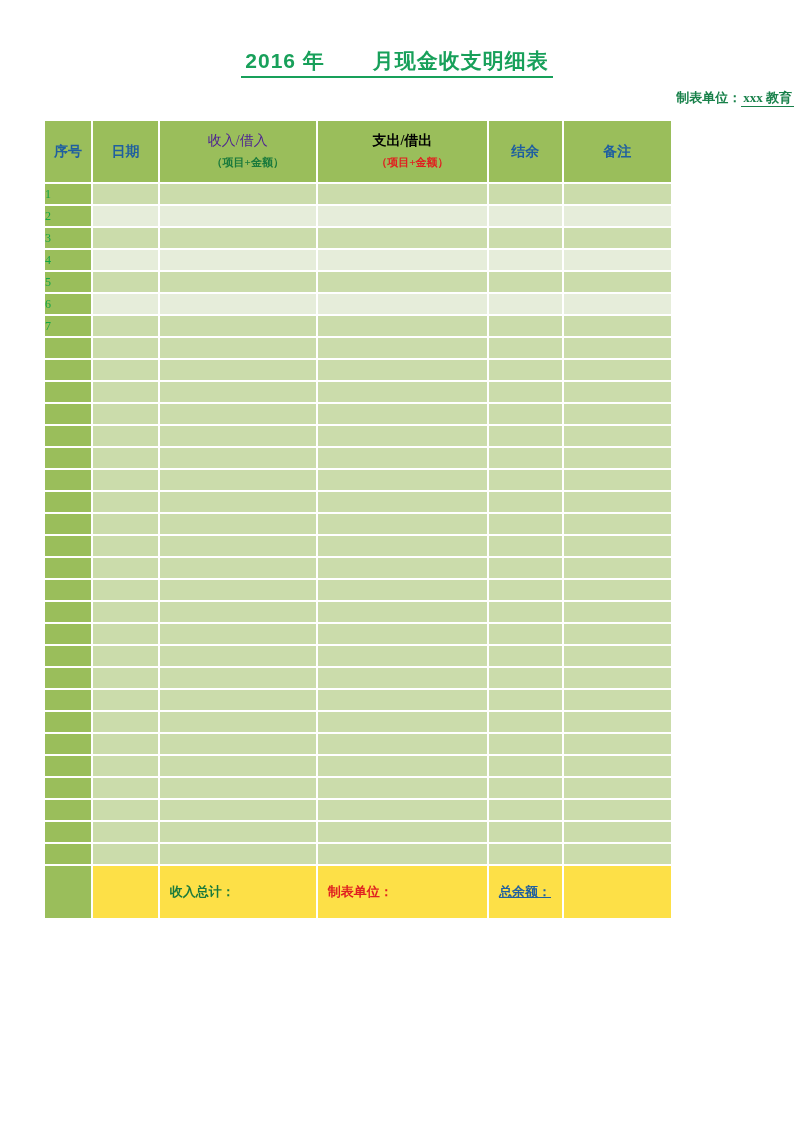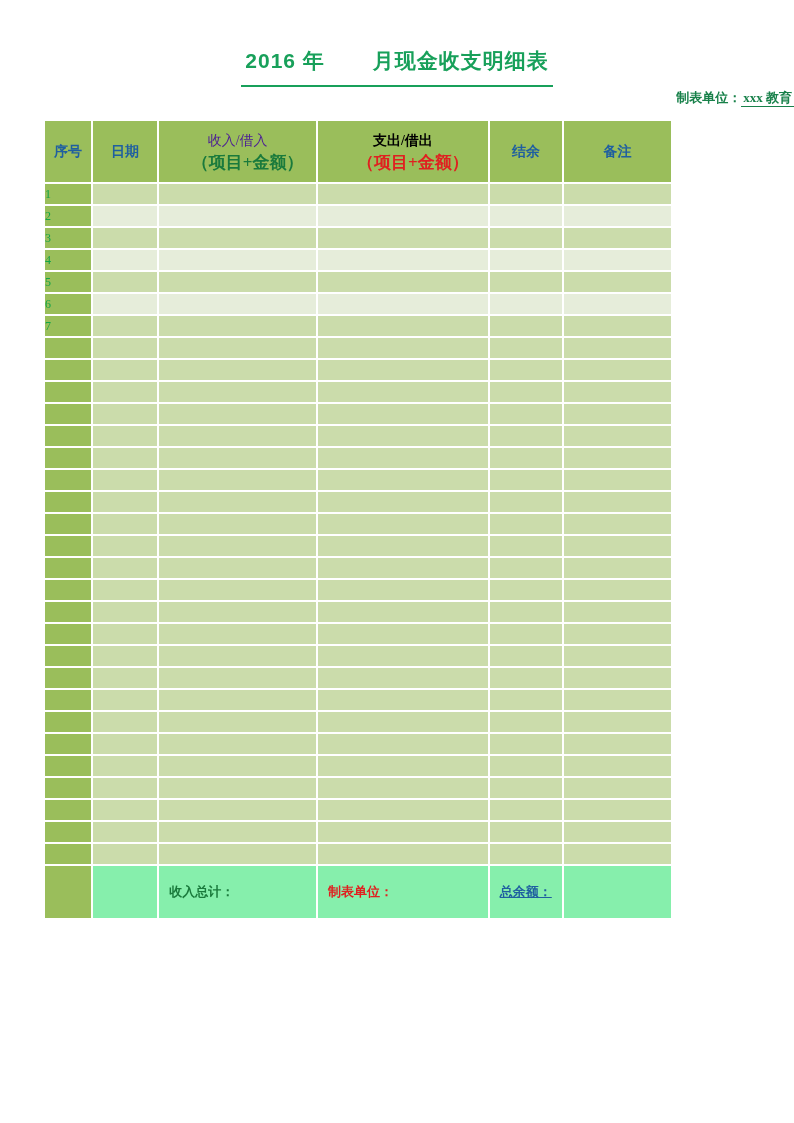--- a/index.html
+++ b/index.html
@@ -29,21 +29,21 @@
     text-align: center;
   }
   .doc-title {
     display: inline-block;
     font-family: "Liberation Sans", "DejaVu Sans", sans-serif;
     font-size: 21px;
     font-weight: bold;
     color: #18a05a;
     letter-spacing: 1px;
     border-bottom: 2px solid #18a05a;
-    padding: 0 4px 11px 4px;
+    padding: 0 4px 2px 4px;
     white-space: pre;
     line-height: 26px;
   }
   .subtitle-row {
     position: absolute;
     left: 0;
     top: 88px;
     width: 794px;
     text-align: right;
     font-size: 13px;
@@ -96,21 +96,21 @@
     text-align: center;
     font-size: 14px;
     line-height: 19px;
     border-bottom: 2px solid #ffffff;
   }
   .hdr-blue  { color: #1f5fa0; font-weight: bold; }
   .hdr-green { color: #4c1d95; font-weight: normal; }
   .hdr-red   { color: #000000; font-weight: bold; }
   .hdr-sub {
     display: block;
-    font-size: 17px;
+    font-size: 11px;
     font-weight: bold;
     margin-top: 3px;
     padding-left: 20px;
   }
   .hdr-sub-green { color: #1a7a3c; }
   .hdr-sub-red   { color: #e02020; }
 
   
   .sheet tbody td {
     height: 20px;
@@ -122,21 +122,21 @@
     font-weight: bold;
     text-align: left;
     padding-left: 7px;
   }
   .cell-dark  { background: #CBDCAB; }
   .cell-light { background: #E6EDDA; }
 
   
   .total-row td {
     height: 52px;
-    background: #86efac;
+    background: #fde047;
     font-size: 13px;
     font-weight: bold;
     text-align: left;
     padding-left: 10px;
   }
   .total-row td.idx-cell {
     background: #9ABE5B;
   }
   .tot-green { color: #1a7a3c; }
   .tot-red   { color: #e02020; }

